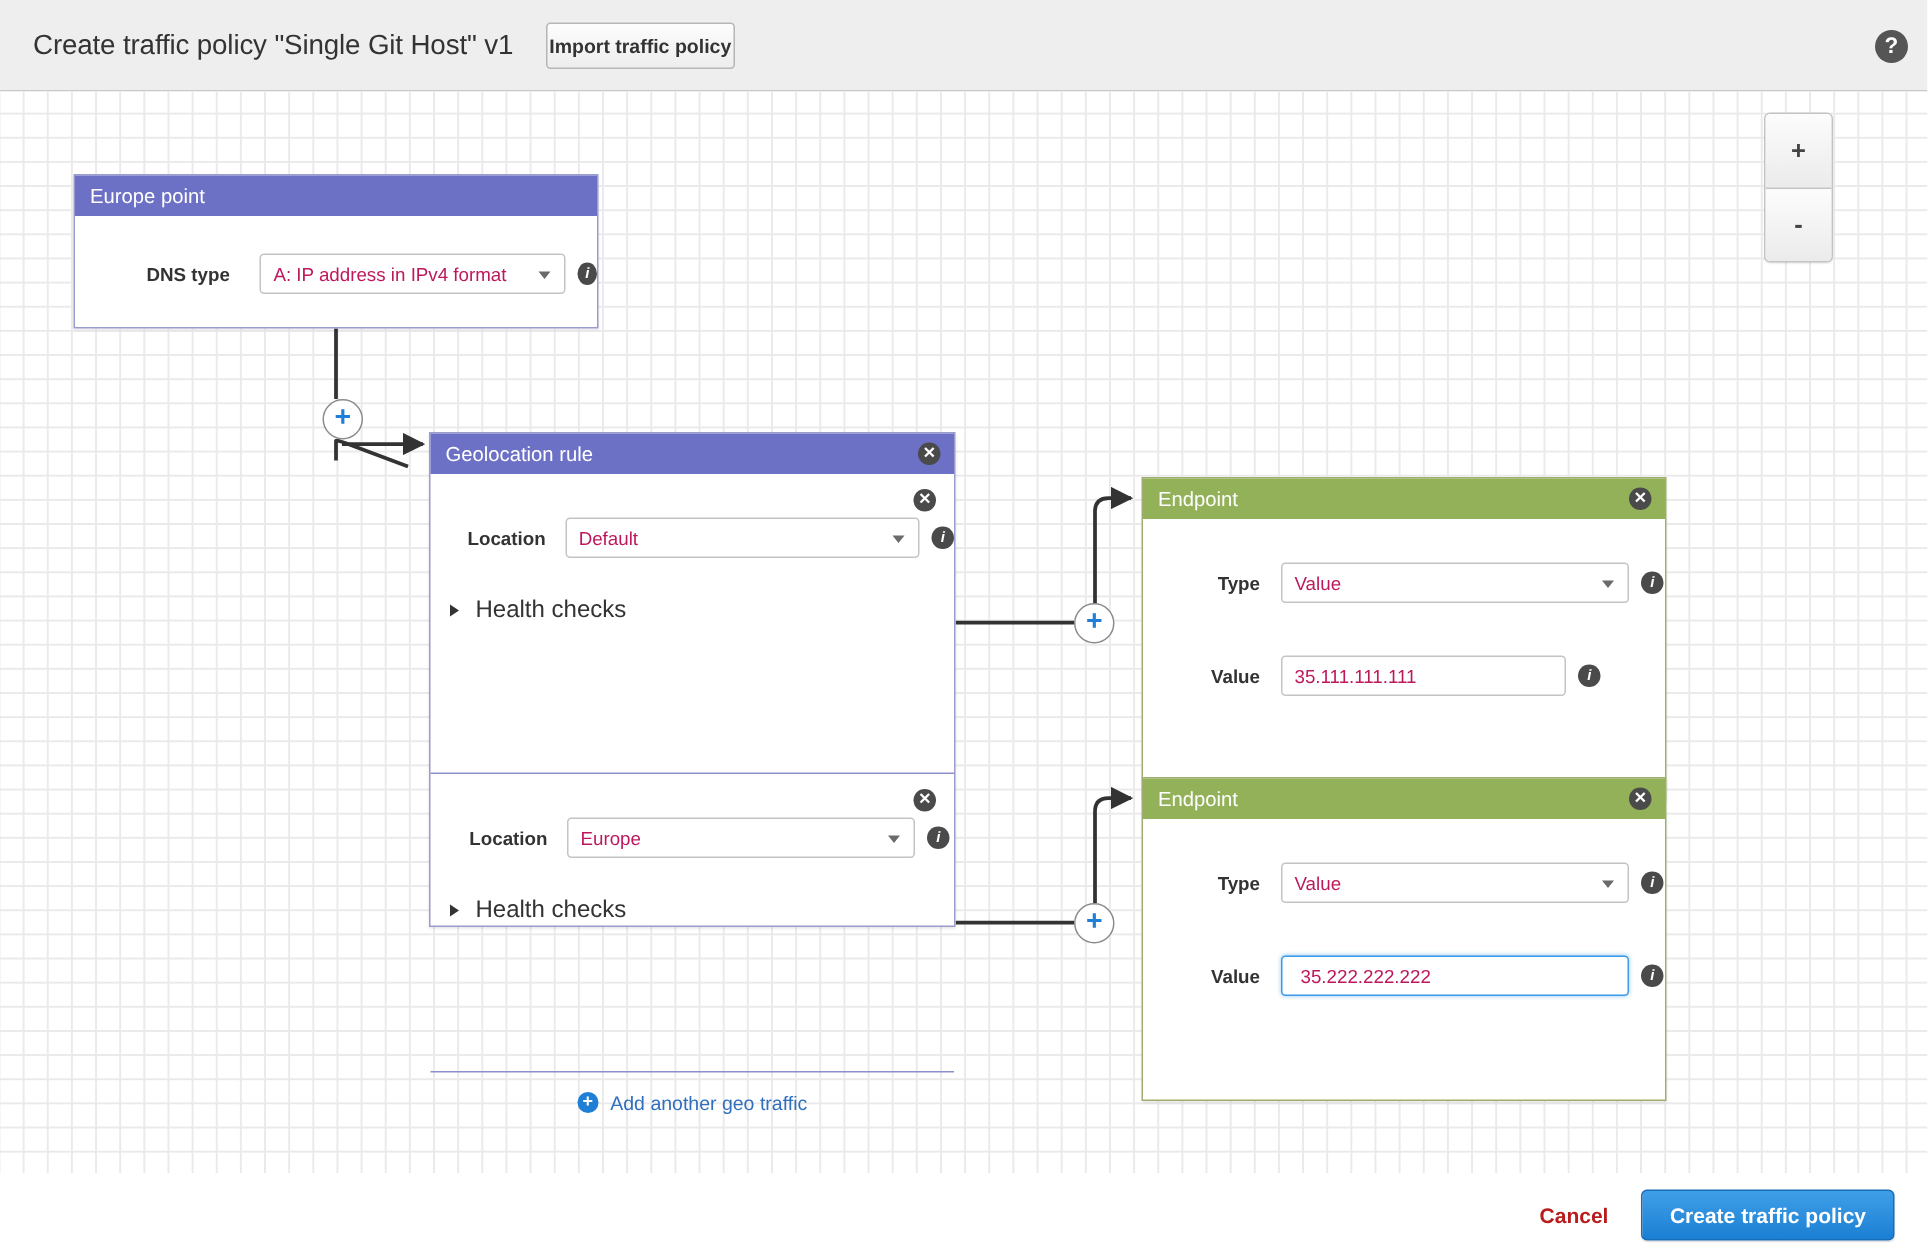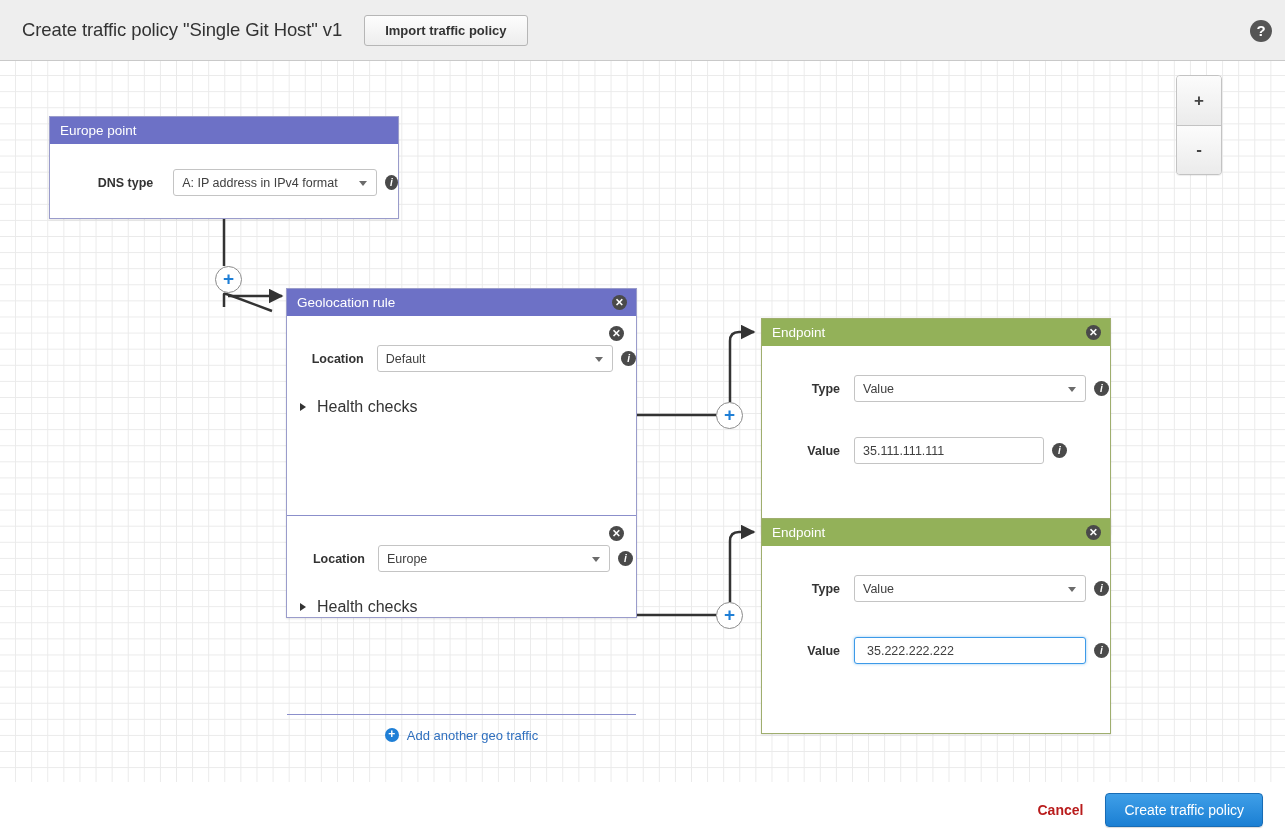--- a/index.html
+++ b/index.html
@@ -29,21 +29,21 @@
   .topbar-title {
     margin-left: 22px;
     font-size: 18.5px;
     color: #333333;
     letter-spacing: -0.1px;
     white-space: nowrap;
   }
   .import-btn {
     margin-left: 22px;
     height: 31px;
-    padding: 0 20px;
+    padding: 0 1px;
     font-family: "Liberation Sans", sans-serif;
     font-size: 13px;
     font-weight: bold;
     color: #333333;
     background: linear-gradient(to bottom, #fdfdfd 0%, #ededed 100%);
     border: 1px solid #b6b6b6;
     border-radius: 3px;
     cursor: pointer;
     display: flex;
     align-items: center;
@@ -140,21 +140,21 @@
     color: #333333;
     text-align: right;
     white-space: nowrap;
   }
   .select-box, .text-box {
     height: 27px;
     border: 1px solid #c4c4c4;
     border-radius: 3px;
     background: #ffffff;
     font-size: 12.5px;
-    color: #404040;
+    color: #be185d;
     display: flex;
     align-items: center;
     padding: 0 8px;
     position: relative;
     cursor: pointer;
   }
   .select-box .caret {
     position: absolute;
     right: 9px; top: 50%;
     margin-top: -2px;
@@ -278,21 +278,21 @@
     margin-right: 22px;
   }
   .primary-btn {
     height: 34px;
     padding: 4px 18px;
     border: 1px solid #186cb5;
     border-radius: 4px;
     background: linear-gradient(to bottom, #3f9fe8 0%, #1b7fd3 100%);
     color: #ffffff;
     font-size: 14px;
-    font-weight: normal;
+    font-weight: bold;
     font-family: "Liberation Sans", sans-serif;
     cursor: pointer;
     display: flex;
     align-items: center;
     justify-content: center;
     box-shadow: 0 1px 1px rgba(0,0,0,0.15);
   }
 </style>
 </head>
 <body>

